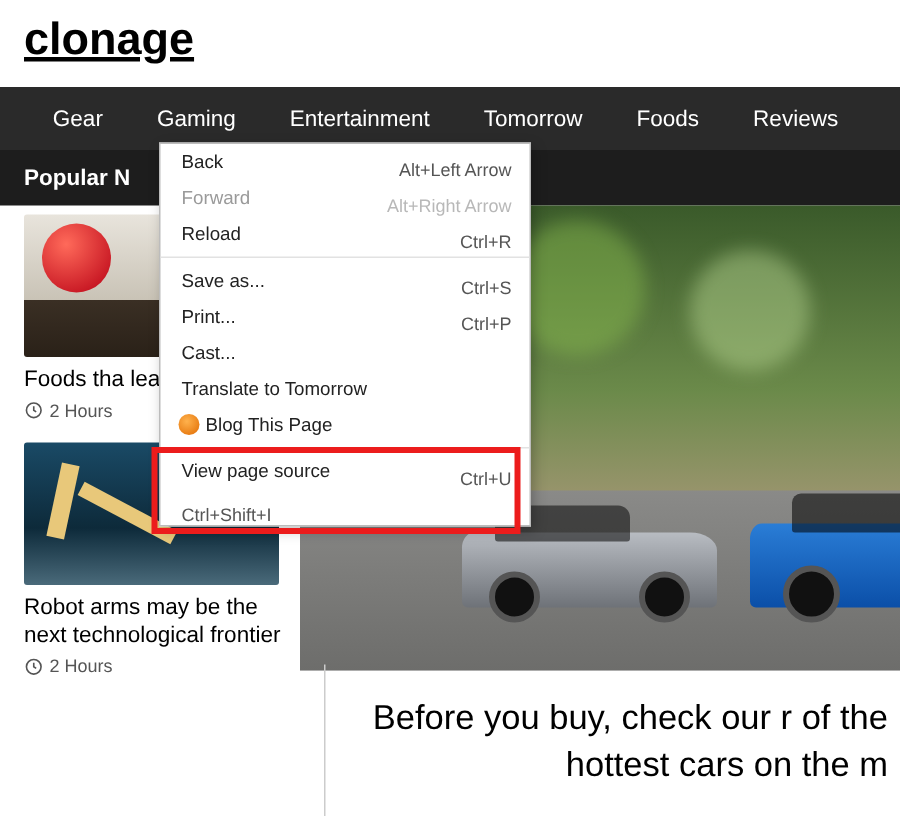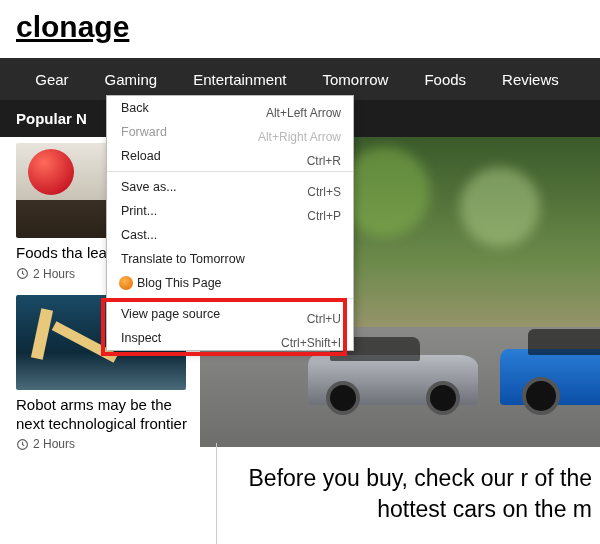--- a/index.html
+++ b/index.html
@@ -151,18 +151,17 @@
     <span class="cm-icon"></span>
     <span class="cm-label">Blog This Page</span>
     <span class="cm-shortcut"></span>
   </div>
   <div class="cm-sep"></div>
   <div class="cm-row">
     <span class="cm-label">View page source</span>
     <span class="cm-shortcut">Ctrl+U</span>
   </div>
   <div class="cm-row">
-    <span class="cm-label">Inspect</span>
     <span class="cm-shortcut">Ctrl+Shift+I</span>
   </div>
 </div>
 
 <div class="highlight-box"></div>
 
 </body></html>

